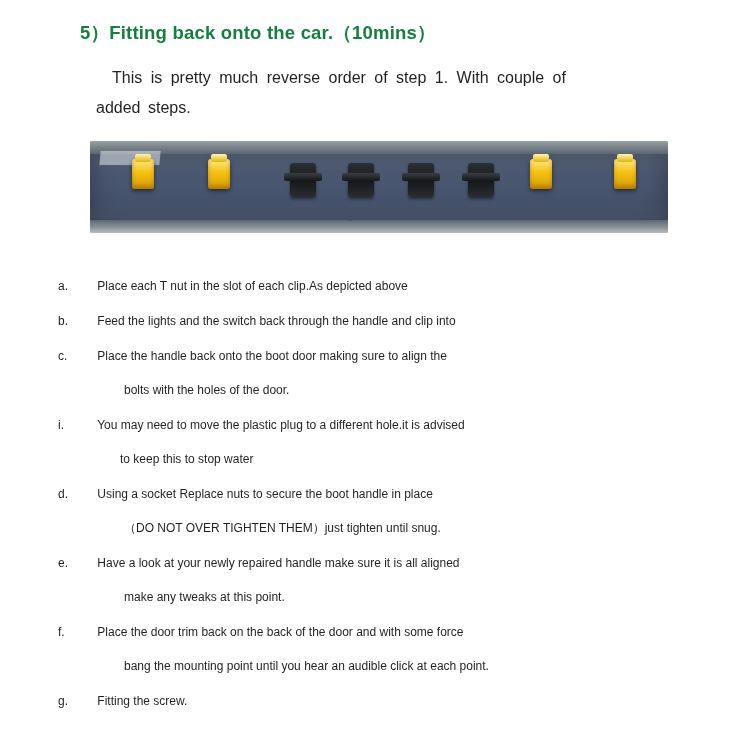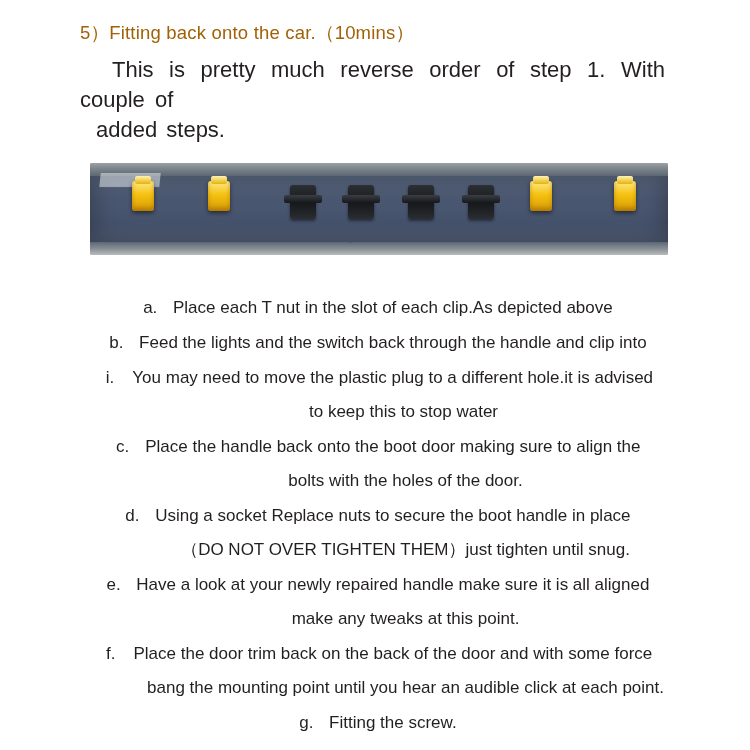--- a/index.html
+++ b/index.html
@@ -15,29 +15,29 @@
     overflow: hidden;
   }
   .page {
     position: relative;
     width: 750px;
     height: 750px;
     box-sizing: border-box;
     padding: 10px 55px 0 80px;
   }
   .heading {
-    color: #a16207;
+    color: #15803d;
     font-size: 18.5px;
-    font-weight: normal;
+    font-weight: bold;
     letter-spacing: 0.2px;
-    margin: 10px 0 10px 0;
+    margin: 10px 0 18px 0;
     white-space: nowrap;
   }
   .intro {
-    font-size: 22px;
+    font-size: 16px;
     line-height: 30px;
     margin: 0 0 0 0;
     text-align: justify;
     padding-right: 30px;
   }
   .intro .l1 {
     display: block;
     text-indent: 32px;
     word-spacing: 4px;
   }
@@ -118,23 +118,22 @@
   .sticker {
     position:absolute;
     left: 10px; top: 10px;
     width: 60px; height: 14px;
     background: rgba(225,230,235,.55);
     transform: skewX(-6deg);
     filter: blur(.6px);
   }
   .list {
     margin: 36px 0 8px 0;
-    font-size: 17px;
+    font-size: 12px;
     line-height: 34px;
-    text-align: center;
   }
   .item {
     display: block;
     padding-left: 22px;
     text-indent: -22px;
     margin-bottom: 1px;
     padding-right: 8px;
   }
   .item .lbl { display: inline-block; min-width: 14px; }
   .item .cont { display:block; text-indent: 0; padding-left: 22px; }
@@ -177,33 +176,33 @@
     <div class="item">
       <span class="lbl">a.</span>
       <span>Place each T nut in the slot of each clip.As depicted above</span>
     </div>
 
     <div class="item">
       <span class="lbl">b.</span>
       <span>Feed the lights and the switch back through the handle and clip into</span>
     </div>
 
+    <div class="item">
+      <span class="lbl">c.</span>
+      <span>Place the handle back onto the boot door making sure to align the</span>
+      <span class="cont">bolts with the holes of the door.</span>
+    </div>
+
     <div class="item narrow">
       <span class="lbl">i.</span>
       <span>You may need to move the plastic plug to a different hole.it is advised</span>
       <span class="cont">to keep this to stop water</span>
     </div>
 
     <div class="item">
-      <span class="lbl">c.</span>
-      <span>Place the handle back onto the boot door making sure to align the</span>
-      <span class="cont">bolts with the holes of the door.</span>
-    </div>
-
-    <div class="item">
       <span class="lbl">d.</span>
       <span>Using a socket Replace nuts to secure the boot handle in place</span>
       <span class="cont">（DO NOT OVER TIGHTEN THEM）just tighten until snug.</span>
     </div>
 
     <div class="item">
       <span class="lbl">e.</span>
       <span>Have a look at your newly repaired handle make sure it is all aligned</span>
       <span class="cont">make any tweaks at this point.</span>
     </div>

